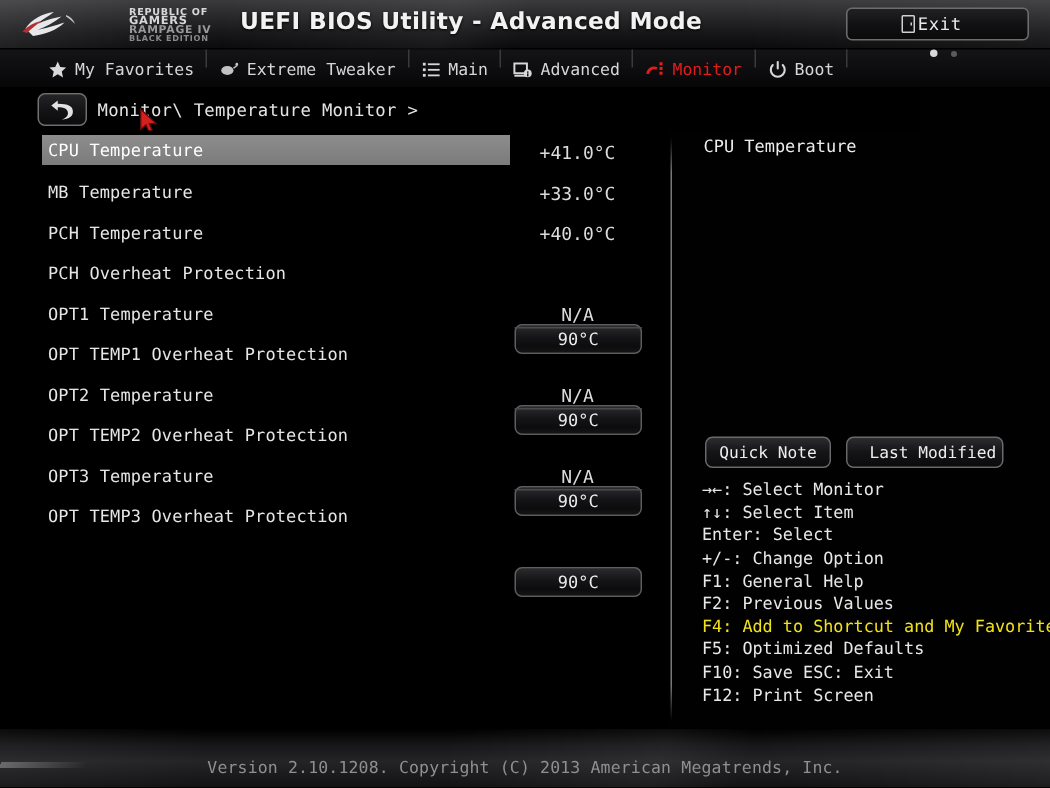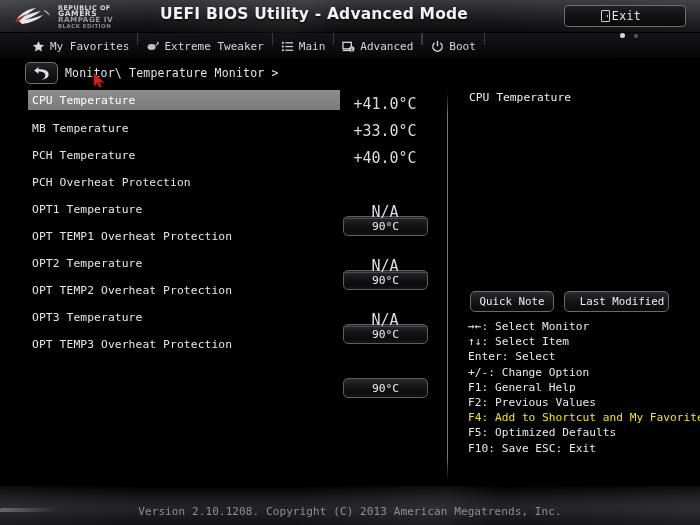--- a/index.html
+++ b/index.html
@@ -32,21 +32,21 @@
     pointer-events: none;
   }
   #rog-logo {
     position: absolute; left: 14px; top: 2px; width: 135px; height: 29px;
     display: flex; align-items: center; gap: 4px;
   }
   #rog-mark { width: 40px; height: 22px; flex: 0 0 auto; }
   #rog-words {
     font-family: "DejaVu Sans", "Liberation Sans", sans-serif;
     font-weight: bold; color: #d8d8da; line-height: 6.2px;
-    letter-spacing: .5px; padding-top: 1px;
+    letter-spacing: .5px; padding-top: 1px; margin-left: 28px;
   }
   .rog-l1 { font-size: 6.4px; }
   .rog-l2 { font-size: 7.6px; }
   .rog-l3 { font-size: 7.2px; color: #9a9a9d; }
   .rog-l4 { font-size: 5.4px; color: #8a8a8d; }
   #app-title {
     position: absolute; left: 160px; top: 5px;
     font-family: "DejaVu Sans", "Liberation Sans", sans-serif;
     font-size: 15.5px; font-weight: bold; color: #f2f2f2;
     letter-spacing: .2px;
@@ -129,21 +129,21 @@
     position: absolute; left: 32px; top: 6px;
     font-size: 11.3px; color: #e6e6e8; letter-spacing: .1px; white-space: nowrap;
   }
   .row.selected .hl {
     position: absolute; left: 28px; top: 1px; width: 312px; height: 20px;
     background: linear-gradient(180deg, #8d8d8d 0%, #848484 50%, #7b7b7b 100%);
   }
   .row.selected .name { color: #ffffff; top: 5px; }
   .row .val {
     position: absolute; left: 330px; top: 6px; width: 110px;
-    text-align: center; font-size: 15px; color: #dcdcde; white-space: nowrap;
+    text-align: center; font-size: 12px; color: #dcdcde; white-space: nowrap;
   }
   .row .valbox {
     position: absolute; left: 343px; top: 1px; width: 85px; height: 20px;
     border: 1px solid #5e5e60; border-radius: 5px;
     background: linear-gradient(180deg, #2b2b2d 0%, #141416 45%, #0c0c0d 78%, #151517 100%);
     display: flex; align-items: center; justify-content: center;
     font-size: 11.3px; color: #ececee; cursor: pointer; margin-top: 45px;
   }
   .row .underline {
     position: absolute; left: 343px; top: 21px; width: 85px; height: 1px;
@@ -278,20 +278,29 @@
         <rect x="1" y="2.5" width="9" height="7" fill="none" stroke="#d8d8da" stroke-width="1.4"></rect>
         <rect x="1" y="10.6" width="9" height="1.4" fill="#d8d8da"></rect>
         <circle cx="10.6" cy="9.6" r="2.8" fill="#d8d8da"></circle>
         <rect x="10.1" y="8.2" width="1" height="1" fill="#0d0d0f"></rect>
         <rect x="10.1" y="9.6" width="1" height="2.2" fill="#0d0d0f"></rect>
       </svg>
       <span>Advanced</span>
     </div>
     <div class="nav-sep"></div>
 
+    <div class="nav-tab active">
+      <svg class="nav-icon" viewBox="0 0 14 14">
+        <path d="M1 10 A5.5 5.5 0 0 1 9 5.2 L8.2 7 A3.6 3.6 0 0 0 3 10 Z" fill="#e21b1b"></path>
+        <rect x="10.4" y="1.6" width="2.2" height="2.2" fill="#e21b1b"></rect>
+        <rect x="10.4" y="5" width="2.2" height="2.2" fill="#e21b1b"></rect>
+        <rect x="10.4" y="8.4" width="2.2" height="2.2" fill="#e21b1b"></rect>
+      </svg>
+      <span>Monitor</span>
+    </div>
     <div class="nav-sep"></div>
 
     <div class="nav-tab">
       <svg class="nav-icon" viewBox="0 0 14 14">
         <path d="M3.4 3.6 A5 5 0 1 0 10.6 3.6" fill="none" stroke="#d8d8da" stroke-width="1.5" stroke-linecap="round"></path>
         <rect x="6.25" y="0.8" width="1.5" height="6" rx="0.7" fill="#d8d8da"></rect>
       </svg>
       <span>Boot</span>
     </div>
     <div class="nav-sep"></div>
@@ -377,20 +386,21 @@
     <div id="hotkeys">
         <div class="hk">→←: Select Monitor</div>
         <div class="hk">↑↓: Select Item</div>
         <div class="hk">Enter: Select</div>
         <div class="hk">+/-: Change Option</div>
         <div class="hk">F1: General Help</div>
         <div class="hk">F2: Previous Values</div>
         <div class="hk highlight">F4: Add to Shortcut and My Favorites</div>
         <div class="hk">F5: Optimized Defaults</div>
         <div class="hk">F10: Save  ESC: Exit</div>
+        <div class="hk">F12: Print Screen</div>
       </div>
   </div>
 
   <div id="footer">
     <div class="fsheen"></div>
     <div id="footer-stripe"></div>
     <div id="version-text">Version 2.10.1208. Copyright (C) 2013 American Megatrends, Inc.</div>
   </div>
 
 </div>

